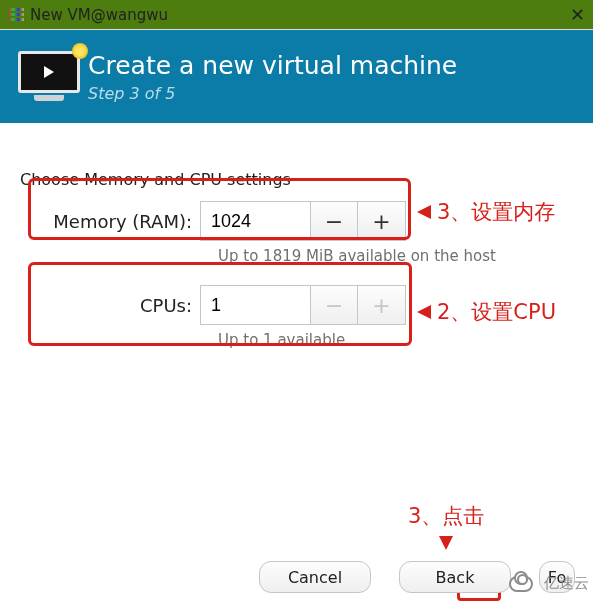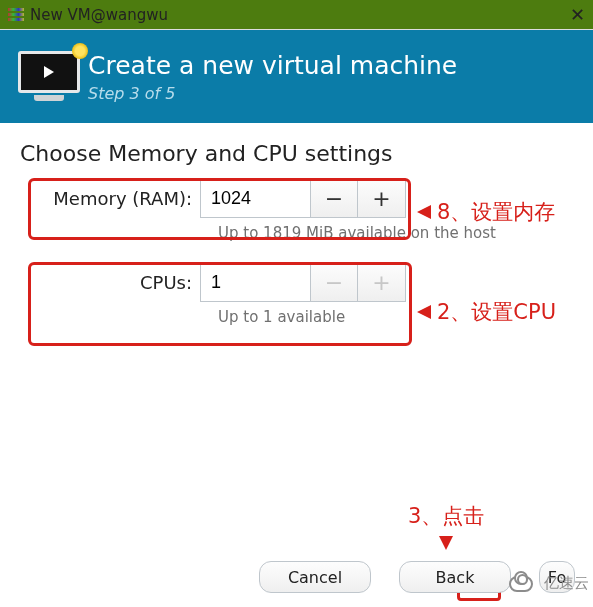--- a/index.html
+++ b/index.html
@@ -75,21 +75,21 @@
     margin:0; font-weight:400; font-size:25px; color:#fff;
   }
   .header-text .step{
     margin-top:4px;
     color:#b7dceb;
     font-size:16px;
     font-style:italic;
   }
 
   .content { padding:18px 20px; }
-  .prompt { font-size:22px; margin-bottom:12px; }
+  .prompt { font-size:16px; margin-bottom:12px;margin-top:29px; }
 
   .box1{
     position:absolute;
     left:28px; top:178px;
     width:383px; height:62px;
     border:3px solid #d7201a;
     border-radius:6px;
     pointer-events:none;
   }
   .box2{
@@ -270,21 +270,21 @@
     </div>
   </div>
   <div class="hint">Up to 1 available</div>
 </div>
 
 <div class="box1"></div>
 <div class="box2"></div>
 <div class="box3"></div>
 
 <div class="annot arrow-left" style="left:417px; top:198px;">
-  <span>8、设置内存</span>
+  <span>3、设置内存</span>
 </div>
 <div class="annot arrow-left" style="left:417px; top:298px;">
   <span>2、设置CPU</span>
 </div>
 <div class="annot arrow-down" style="left:408px; top:502px;">
   <span>3、点击</span>
 </div>
 
 <div class="footer">
   <div class="btn">

